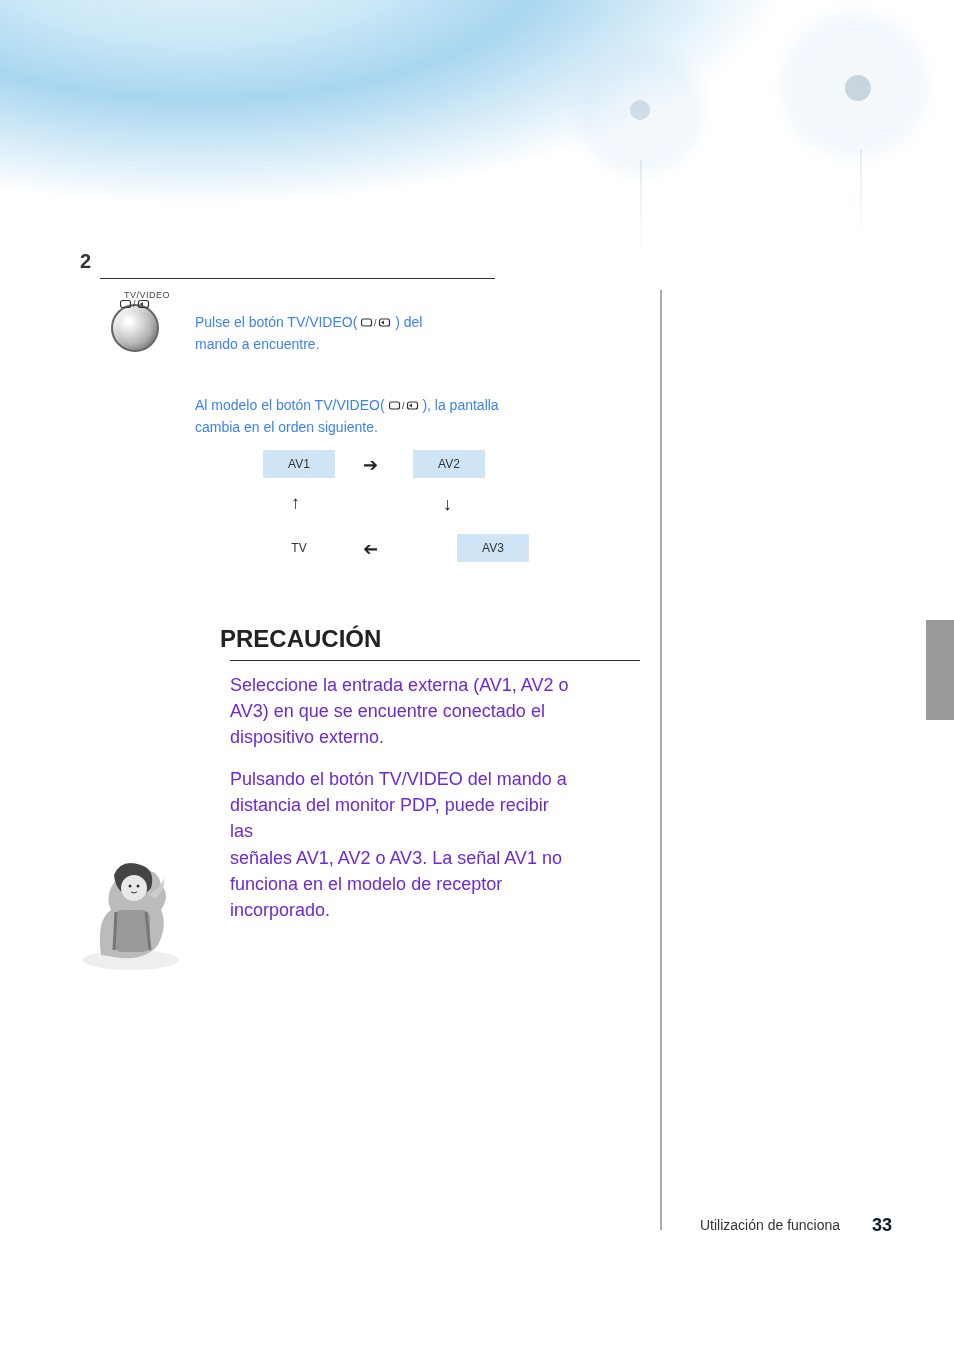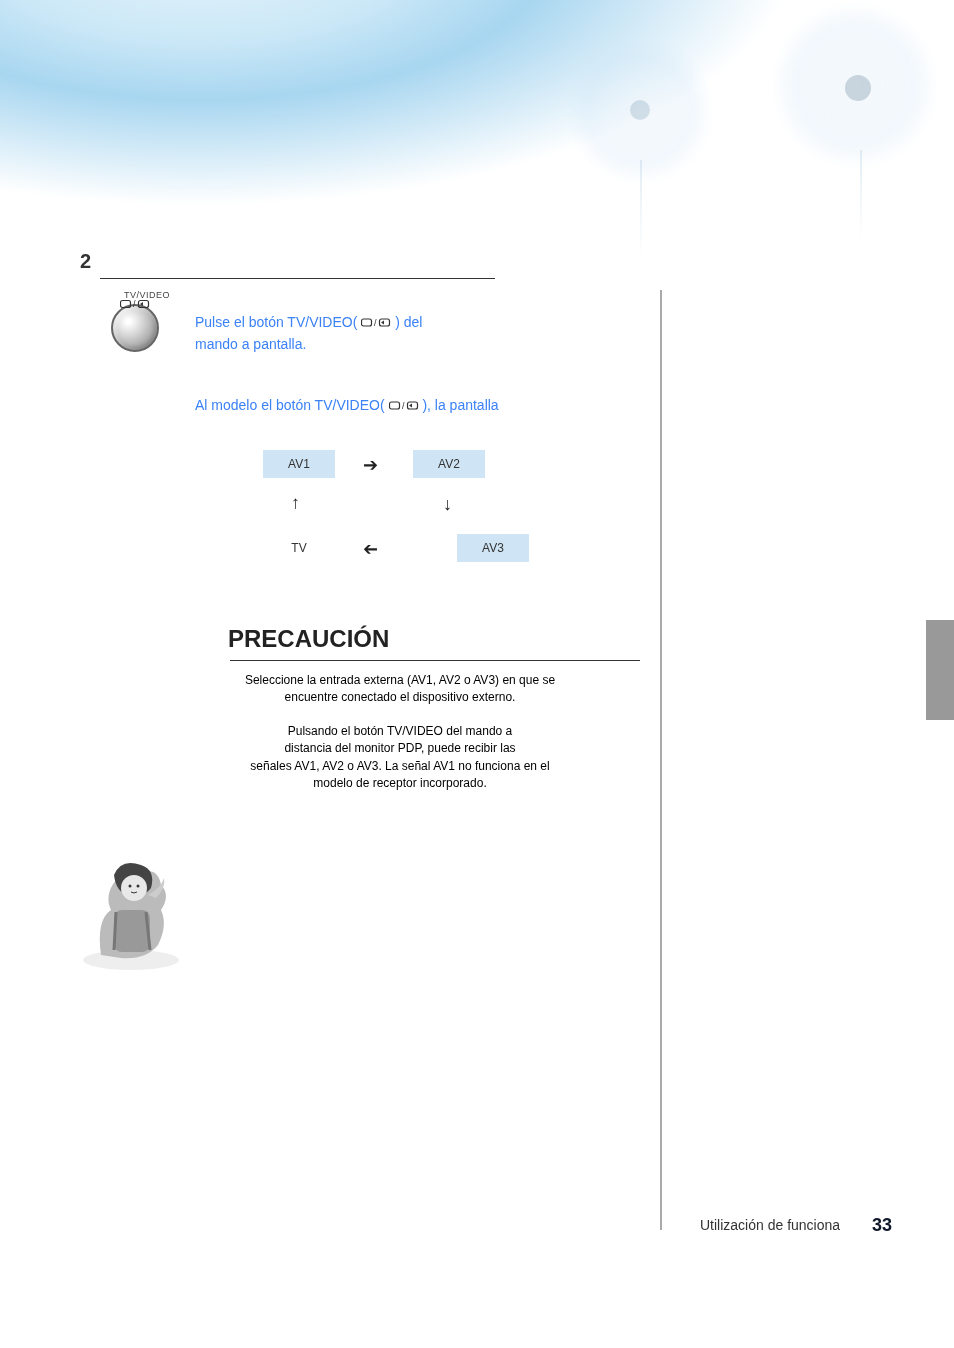--- a/index.html
+++ b/index.html
@@ -36,23 +36,23 @@
     .cycle .box.av1 { top: 0; left: 18px; }
     .cycle .box.av2 { top: 0; left: 168px; }
     .cycle .box.av3 { top: 84px; left: 168px; margin-left: 44px; }
     .cycle .box.tv { top: 84px; left: 18px; }
     .cycle .arrow { position: absolute; font-size: 18px; color: #222; }
     .cycle .arrow.right { top: 4px; left: 118px; }
     .cycle .arrow.down { top: 44px; left: 198px; }
     .cycle .arrow.left { top: 88px; left: 118px; transform: scaleX(-1); }
     .cycle .arrow.up { top: 44px; left: 46px; transform: scaleY(-1); }
 
-    .caution-head { position: absolute; left: 228px; top: 625px; font-size: 24px; font-weight: bold; color: #222; }
+    .caution-head { position: absolute; left: 220px; top: 625px; font-size: 24px; font-weight: bold; color: #222; }
     .hr-caution { position: absolute; left: 230px; top: 660px; width: 410px; border-top: 1px solid #333; }
-    .caution-text { position: absolute; left: 230px; top: 672px; width: 340px; font-size: 12px; line-height: 1.45; color: #000000; text-align: center; }
+    .caution-text { position: absolute; left: 230px; top: 672px; width: 340px; font-size: 18px; line-height: 1.45; color: #6d28d9; }
     .caution-text p { margin-bottom: 16px; }
     .caution-img { position: absolute; left: 66px; top: 840px; width: 130px; height: 130px; }
 
     .vline { position: absolute; left: 660px; top: 290px; width: 2px; height: 940px; background: #aaa; }
     .side-tab { position: absolute; right: 0; top: 620px; width: 28px; height: 100px; background: #999; }
 
     .pg-text { position: absolute; left: 700px; top: 1217px; font-size: 14px; color: #333; }
     .pg-num { position: absolute; left: 872px; top: 1215px; font-size: 18px; font-weight: bold; color: #0f172a; }
   </style>
 </head>
@@ -95,34 +95,35 @@
       <span class="tvvideo-icon">
         <svg width="30" height="12" viewBox="0 0 30 12">
             <rect x="0.5" y="2" width="10" height="7" rx="2" fill="none" stroke="#333" stroke-width="1.2"></rect>
             <text x="13" y="9" font-size="9" fill="#333">/</text>
             <rect x="18.5" y="2" width="10" height="7" rx="2" fill="none" stroke="#333" stroke-width="1.2"></rect>
             <path d="M20 5.5 l3 -2 v4 z" fill="#333"></path>
           </svg>
       </span>
       <span> ) del</span>
     </div>
-    <div class="line">mando a pantalla.</div>
+    <div class="line">mando a encuentre.</div>
     <div style="height:40px;"></div>
     <div class="line">
       <span>Al modelo el botón TV/VIDEO(</span>
       <span class="tvvideo-icon">
         <svg width="30" height="12" viewBox="0 0 30 12">
             <rect x="0.5" y="2" width="10" height="7" rx="2" fill="none" stroke="#333" stroke-width="1.2"></rect>
             <text x="13" y="9" font-size="9" fill="#333">/</text>
             <rect x="18.5" y="2" width="10" height="7" rx="2" fill="none" stroke="#333" stroke-width="1.2"></rect>
             <path d="M20 5.5 l3 -2 v4 z" fill="#333"></path>
           </svg>
       </span>
       <span>), la pantalla</span>
     </div>
+    <div class="line">cambia en el orden siguiente.</div>
   </div>
 
   <div class="cycle">
     <div class="box filled av1">AV1</div>
     <div class="arrow right">➔</div>
     <div class="box filled av2">AV2</div>
     <div class="arrow down">↓</div>
     <div class="box filled av3">AV3</div>
     <div class="arrow left">➔</div>
     <div class="box tv">TV</div>

